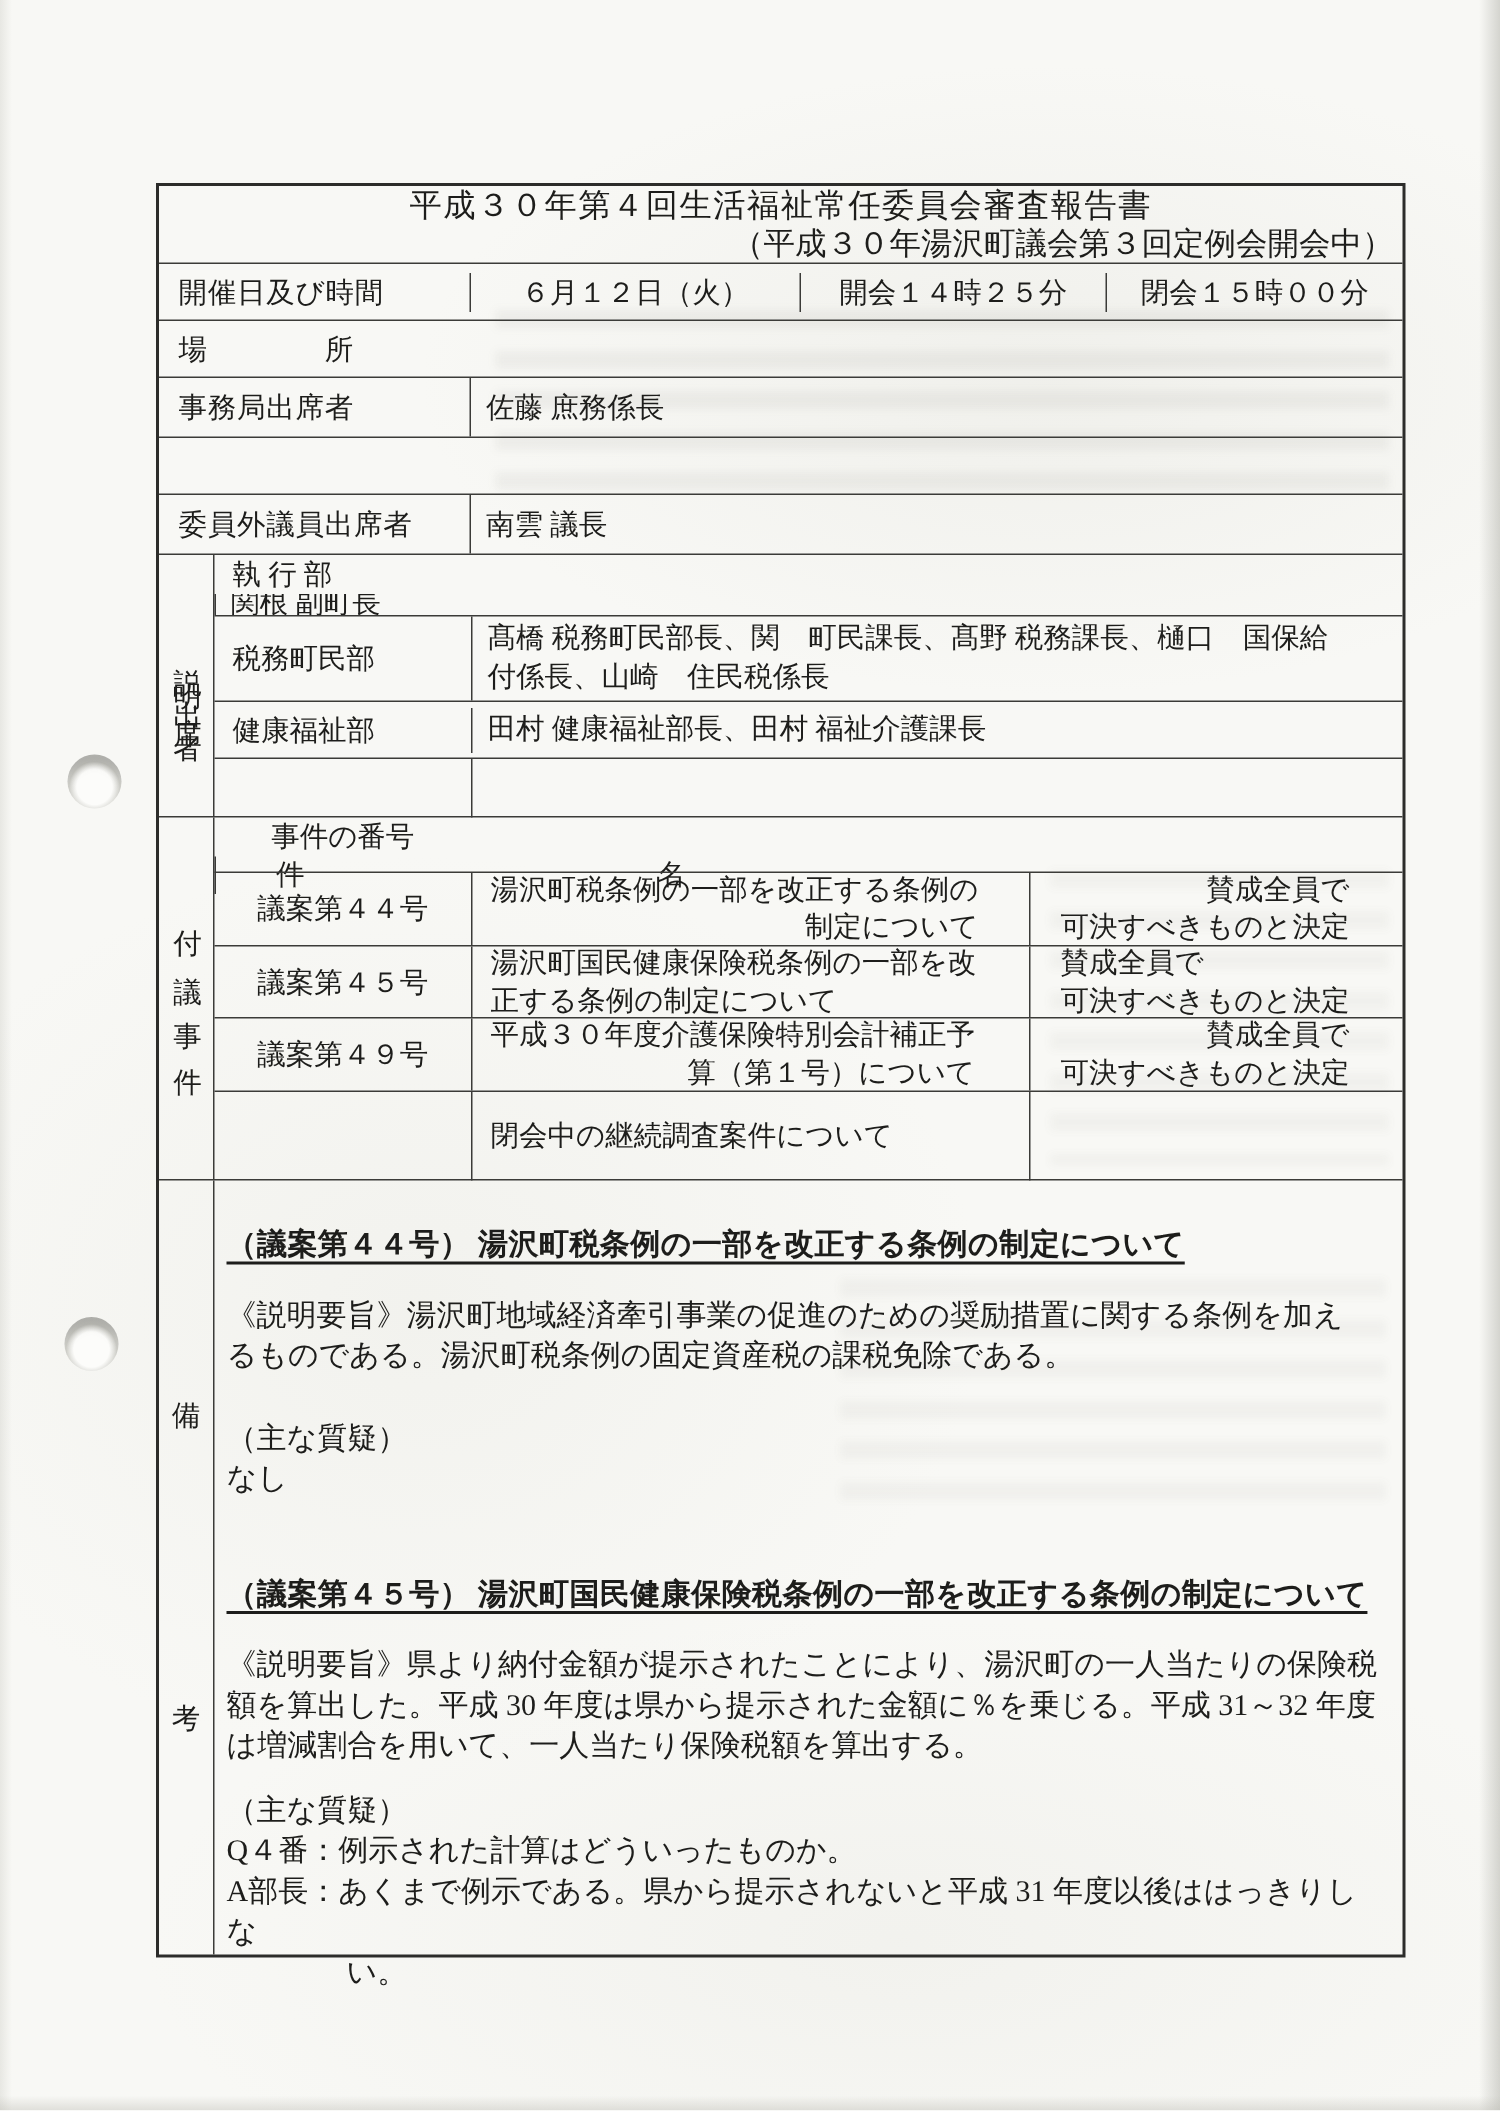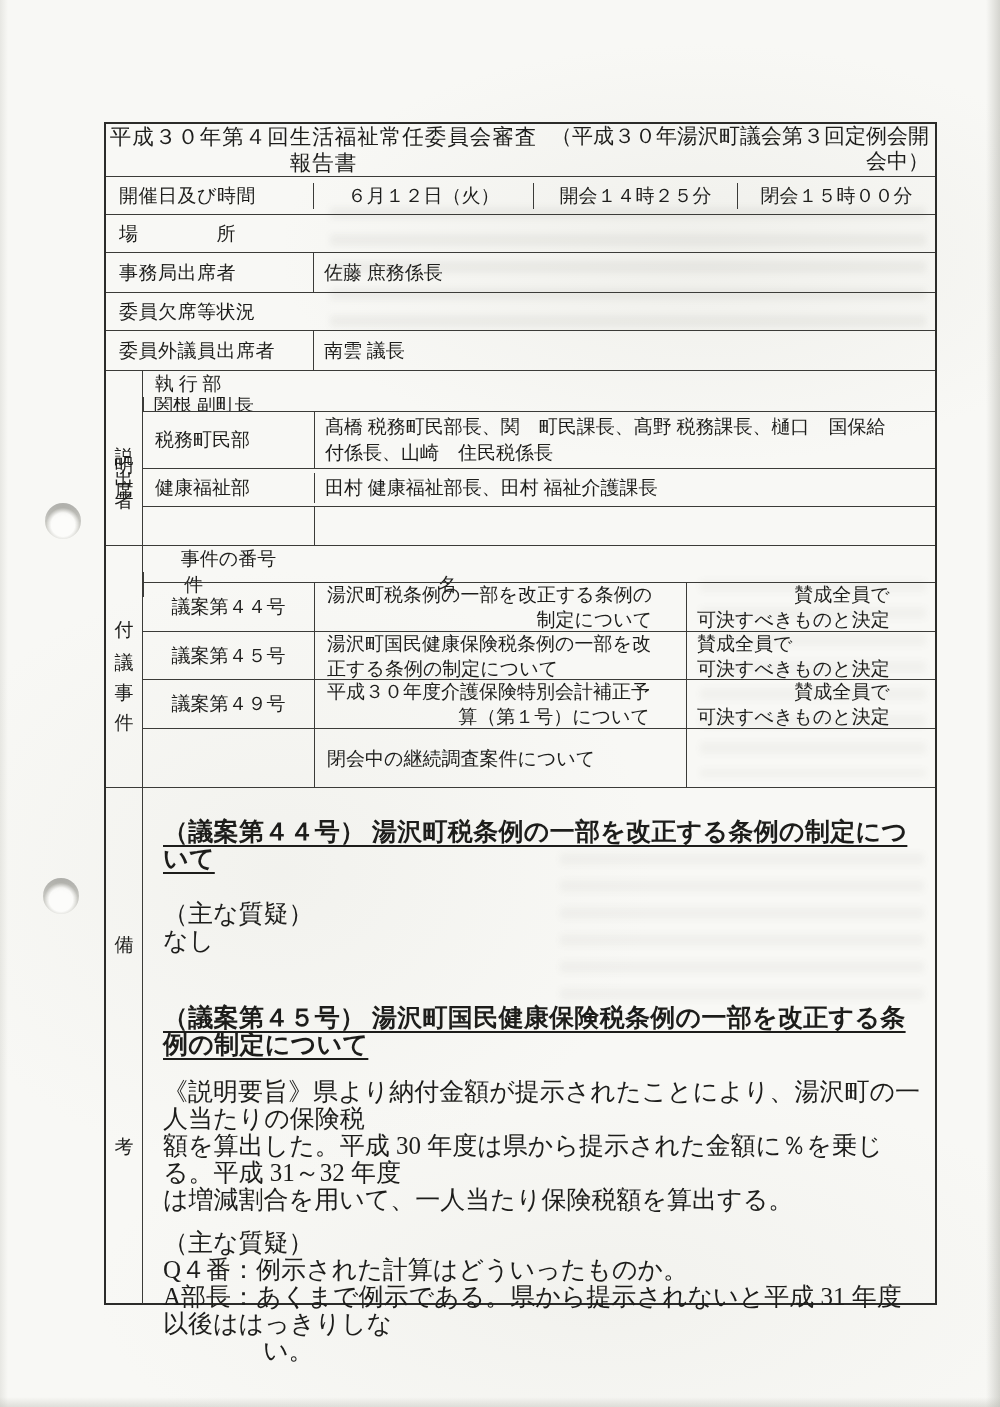--- a/index.html
+++ b/index.html
@@ -43,21 +43,21 @@
     background:transparent;}
   .trow{display:flex;box-sizing:border-box;border-top:1.6px solid var(--line);}
   .trow:first-child{border-top:none;}
   .cell{display:flex;align-items:center;box-sizing:border-box;padding:0 10px;
     font-size:19px;border-left:1.6px solid var(--line);overflow:hidden;}
   .cell:first-child{border-left:none;}
   .label-cell{width:207px;flex:none;padding-left:13px;letter-spacing:.5px;}
   .center{justify-content:center;}
   .pre{white-space:pre-line;}
   
-  .title-row{height:55px;flex-direction:row;justify-content:center;border-top:none;}
+  .title-row{height:55px;flex-direction:column;justify-content:center;border-top:none;}
   .doc-title{font-size:21.5px;letter-spacing:1px;text-align:center;line-height:26px;}
   .doc-subtitle{font-size:21px;text-align:right;padding-right:6px;line-height:25px;}
   
   .w220{width:220px;flex:none;}
   .w204{width:204px;flex:none;}
   .flex1{flex:1;}
   .colA{width:36px;flex:none;padding:0;justify-content:center;}
   .colB{width:171px;flex:none;padding-left:12px;}
   .vtext{writing-mode:vertical-rl;text-orientation:upright;font-size:19px;line-height:36px;}
   .vs-setsumei{letter-spacing:11px;}
@@ -73,28 +73,28 @@
   .h49{height:49px;flex:none;text-align:right;}
   .h57{height:57px;flex:none;}
   .h60{height:60px;flex:none;}
   .sec-setsumei{height:175px;flex:none;}
   .sec-fugi{height:242px;flex:none;}
   .sec-biko{height:517px;flex:none;}
   .members{line-height:26px;padding-top:2px;padding-bottom:2px;}
   
   .numcol{width:171px;flex:none;justify-content:center;}
   .namecol{width:372px;flex:none;padding-left:12px;line-height:25px;}
-  .rescol{flex:1;padding-left:10px;line-height:25px;}
+  .rescol{flex:1;padding-left:20px;line-height:25px;}
   .spread{justify-content:space-between;}
   .namecol-h{padding:0 58px 0 40px;}
   .rescol-h{padding:0 55px;}
   
   .biko-label{flex-direction:column;justify-content:center;gap:176px;font-size:19px;}
-  .remarks{flex:1;border-left:1.6px solid var(--line);padding:30px 12px 0 20px;
-    font-size:25px;line-height:27px;box-sizing:border-box;}
+  .remarks{flex:1;border-left:1.6px solid var(--line);padding:30px 12px 0 8px;
+    font-size:20px;line-height:27px;box-sizing:border-box;}
   .remark-heading{text-decoration:underline;text-underline-offset:5px;font-weight:bold;
     letter-spacing:.3px;display:inline-block;margin:0;}
   .rh2{margin-top:50px;}
   .remark-summary{margin-top:20px;}
   .qa-label1{margin-top:28px;}
   .qa-label2{margin-top:16px;}
 </style>
 </head>
 <body>
 
@@ -126,21 +126,20 @@
     <div class="trow h38">
       <div class="cell label-cell">場　　　　所</div>
     </div>
 
     <div class="trow h40">
       <div class="cell label-cell">事務局出席者</div>
       <div class="cell flex1">佐藤 庶務係長</div>
     </div>
 
     <div class="trow h38">
-      <div class="cell label-cell">委員欠席等状況</div>
       <div class="cell flex1"></div>
     </div>
 
     <div class="trow h40">
       <div class="cell label-cell">委員外議員出席者</div>
       <div class="cell flex1">南雲 議長</div>
     </div>
 
     <div class="trow sec-setsumei">
       <div class="cell colA">
@@ -214,20 +213,22 @@
 
     <div class="trow sec-biko">
       <div class="cell colA biko-label">
         <span>備</span>
         <span>考</span>
       </div>
       <div class="remarks">
         <div>
           <span class="remark-heading">（議案第４４号） 湯沢町税条例の一部を改正する条例の制定について</span>
         </div>
+        <div class="remark-summary pre">《説明要旨》湯沢町地域経済牽引事業の促進のための奨励措置に関する条例を加え
+るものである。湯沢町税条例の固定資産税の課税免除である。</div>
         <div class="qa-label1">（主な質疑）</div>
         <div class="pre">なし</div>
         <div class="rh2">
           <span class="remark-heading">（議案第４５号） 湯沢町国民健康保険税条例の一部を改正する条例の制定について</span>
         </div>
         <div class="remark-summary pre">《説明要旨》県より納付金額が提示されたことにより、湯沢町の一人当たりの保険税
 額を算出した。平成 30 年度は県から提示された金額に％を乗じる。平成 31～32 年度
 は増減割合を用いて、一人当たり保険税額を算出する。</div>
         <div class="qa-label2">（主な質疑）</div>
         <div class="pre">Q４番：例示された計算はどういったものか。

